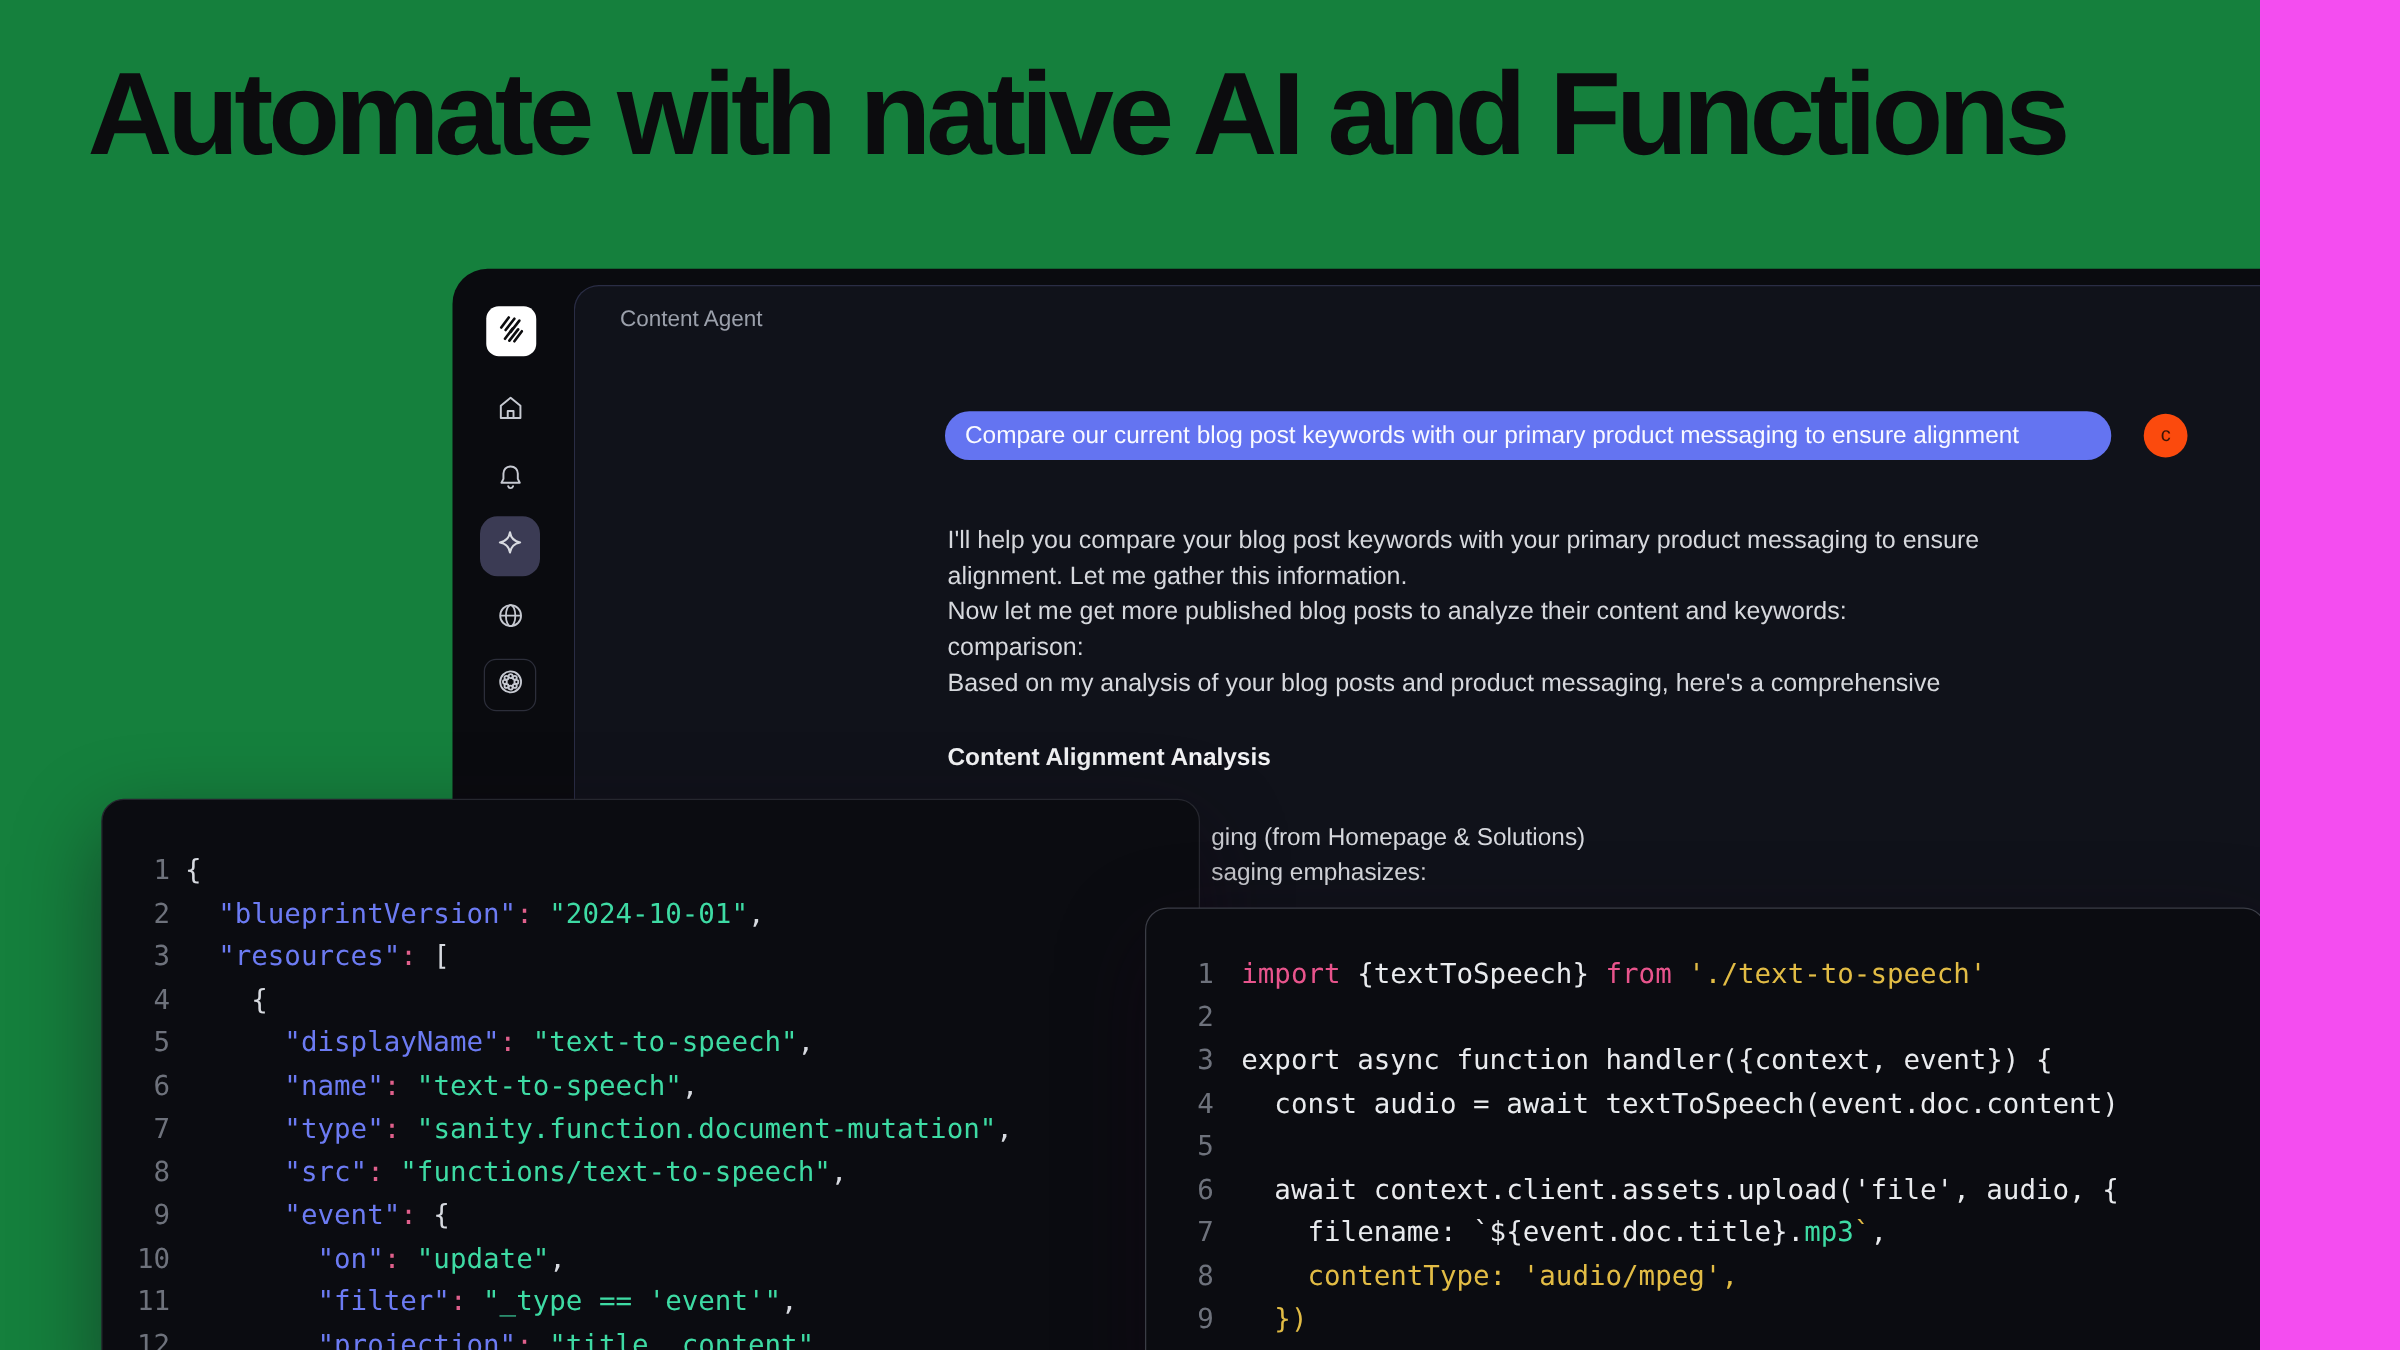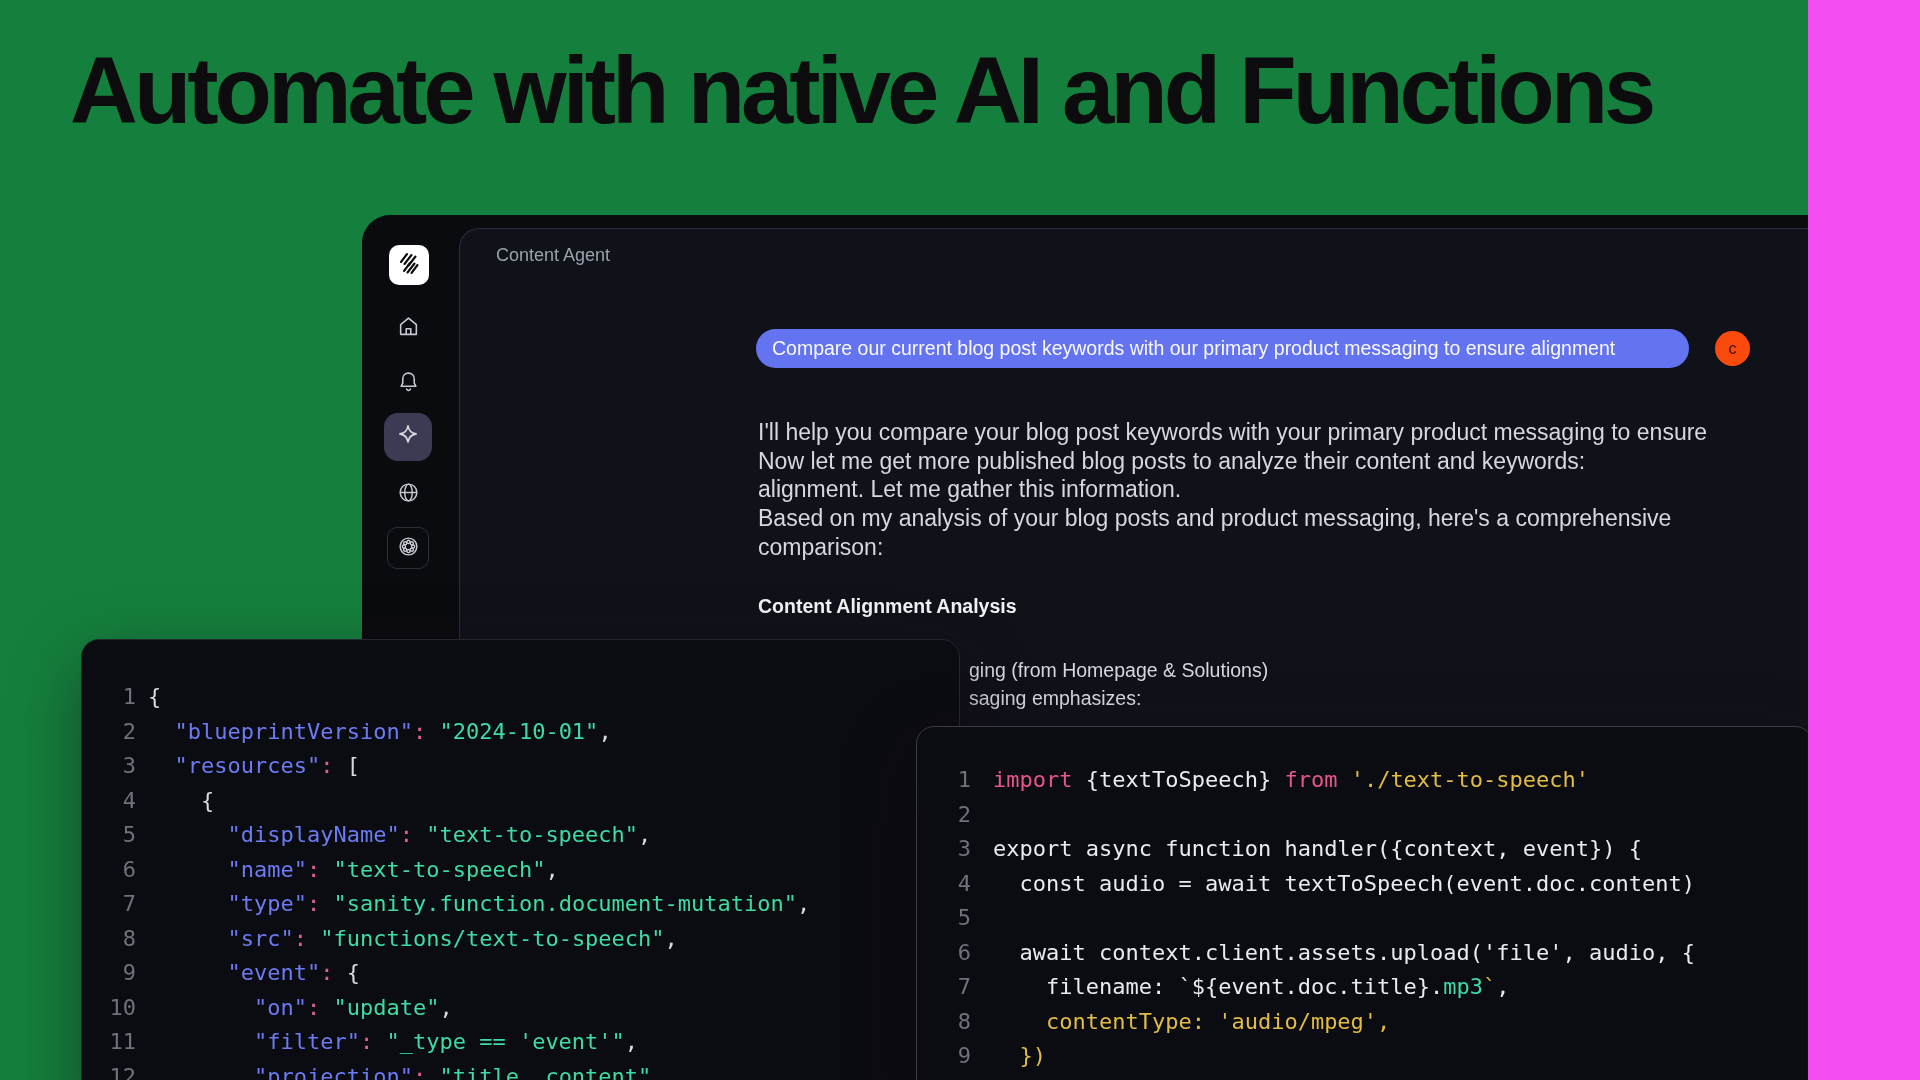--- a/index.html
+++ b/index.html
@@ -33,21 +33,21 @@
   .window-title{position:absolute;left:36px;top:16px;font-size:18px;color:#9BA0AB;}
 
   .user-bubble{position:absolute;left:296px;top:100px;width:933px;height:39px;border-radius:20px;
     background:#6474F1;display:flex;align-items:center;box-sizing:border-box;padding:0 16px;}
   .user-bubble span{font-size:19.5px;color:#FAFAFF;white-space:nowrap;}
   .chat-avatar{position:absolute;left:1255px;top:102px;width:35px;height:35px;border-radius:50%;
     background:#FB4A0D;display:flex;align-items:center;justify-content:center;
     color:#3A1408;font-size:16px;}
 
   .assistant-block{position:absolute;left:298px;top:189px;}
-  .assistant-block div{font-size:23px;line-height:28.7px;color:#D6D8DD;white-space:nowrap;}
+  .assistant-block div{font-size:20px;line-height:28.7px;color:#D6D8DD;white-space:nowrap;}
 
   .section-heading{position:absolute;left:298px;top:366px;font-size:19.5px;font-weight:700;color:#F2F3F5;text-align:right;}
 
   .clipped-line{position:absolute;font-size:19.5px;color:#D6D8DD;white-space:nowrap;text-align:center;}
   .clip-1{left:509px;top:430px;}
   .clip-2{left:509px;top:458px;}
 
   
   .code-panel{position:absolute;background:#0B0C11;border-radius:18px;box-sizing:border-box;
     font-family:"DejaVu Sans Mono",monospace;font-size:22px;line-height:34.5px;
@@ -149,24 +149,24 @@
 
       <div class="user-bubble">
         <span>Compare our current blog post keywords with our primary product messaging to ensure alignment</span>
       </div>
       <div class="chat-avatar">
         <span>c</span>
       </div>
 
       <div class="assistant-block">
         <div>I'll help you compare your blog post keywords with your primary product messaging to ensure</div>
+        <div>alignment. Let me gather this information.</div>
         <div>Now let me get more published blog posts to analyze their content and keywords:</div>
-        <div>alignment. Let me gather this information.</div>
+        <div>comparison:</div>
         <div>Based on my analysis of your blog posts and product messaging, here's a comprehensive</div>
-        <div>comparison:</div>
       </div>
 
       <div class="section-heading">Content Alignment Analysis</div>
 
       <div class="clipped-line clip-1">ging (from Homepage &amp; Solutions)</div>
       <div class="clipped-line clip-2">saging emphasizes:</div>
     </div>
   </div>
 
   <div class="code-panel json-panel">

